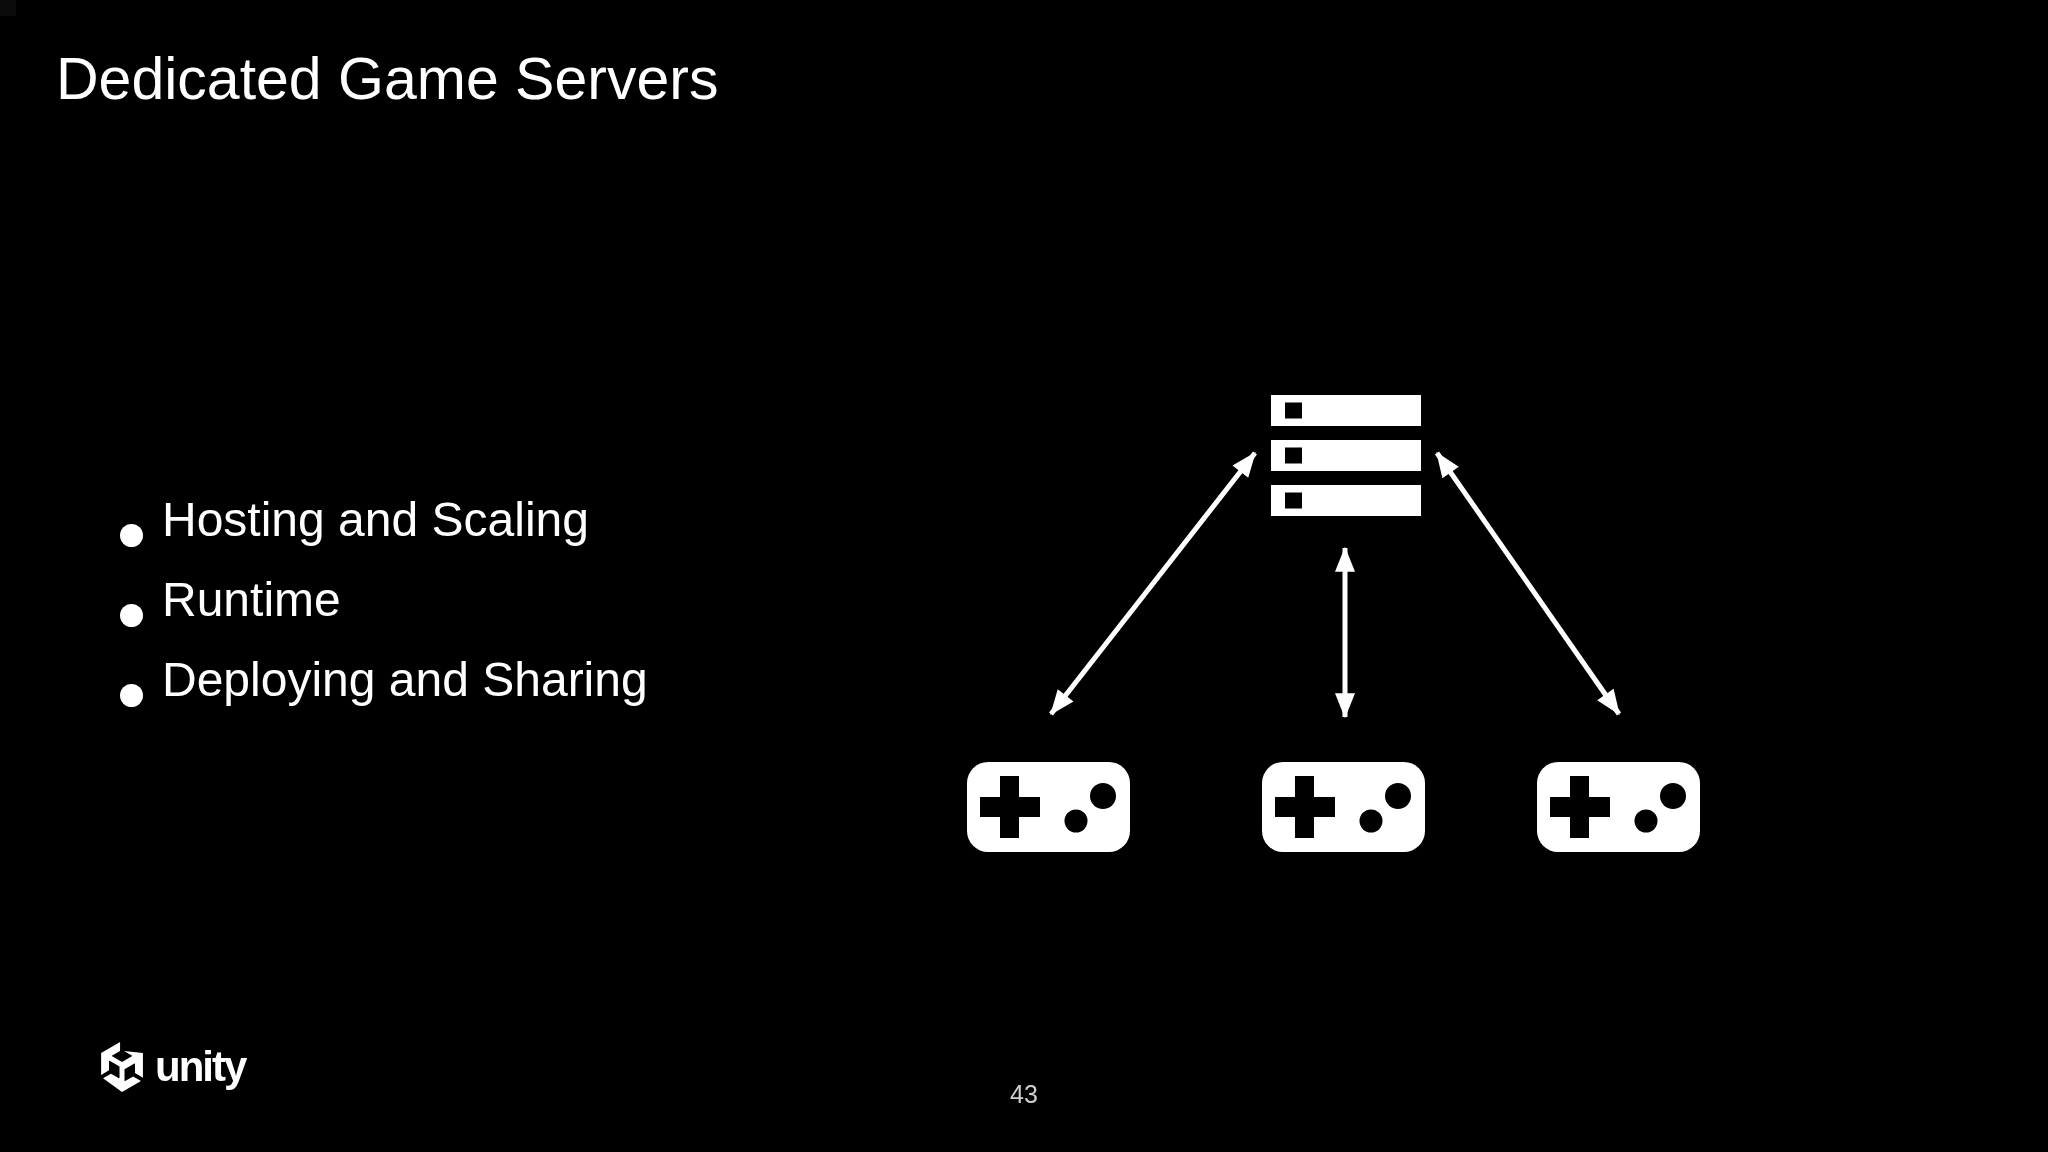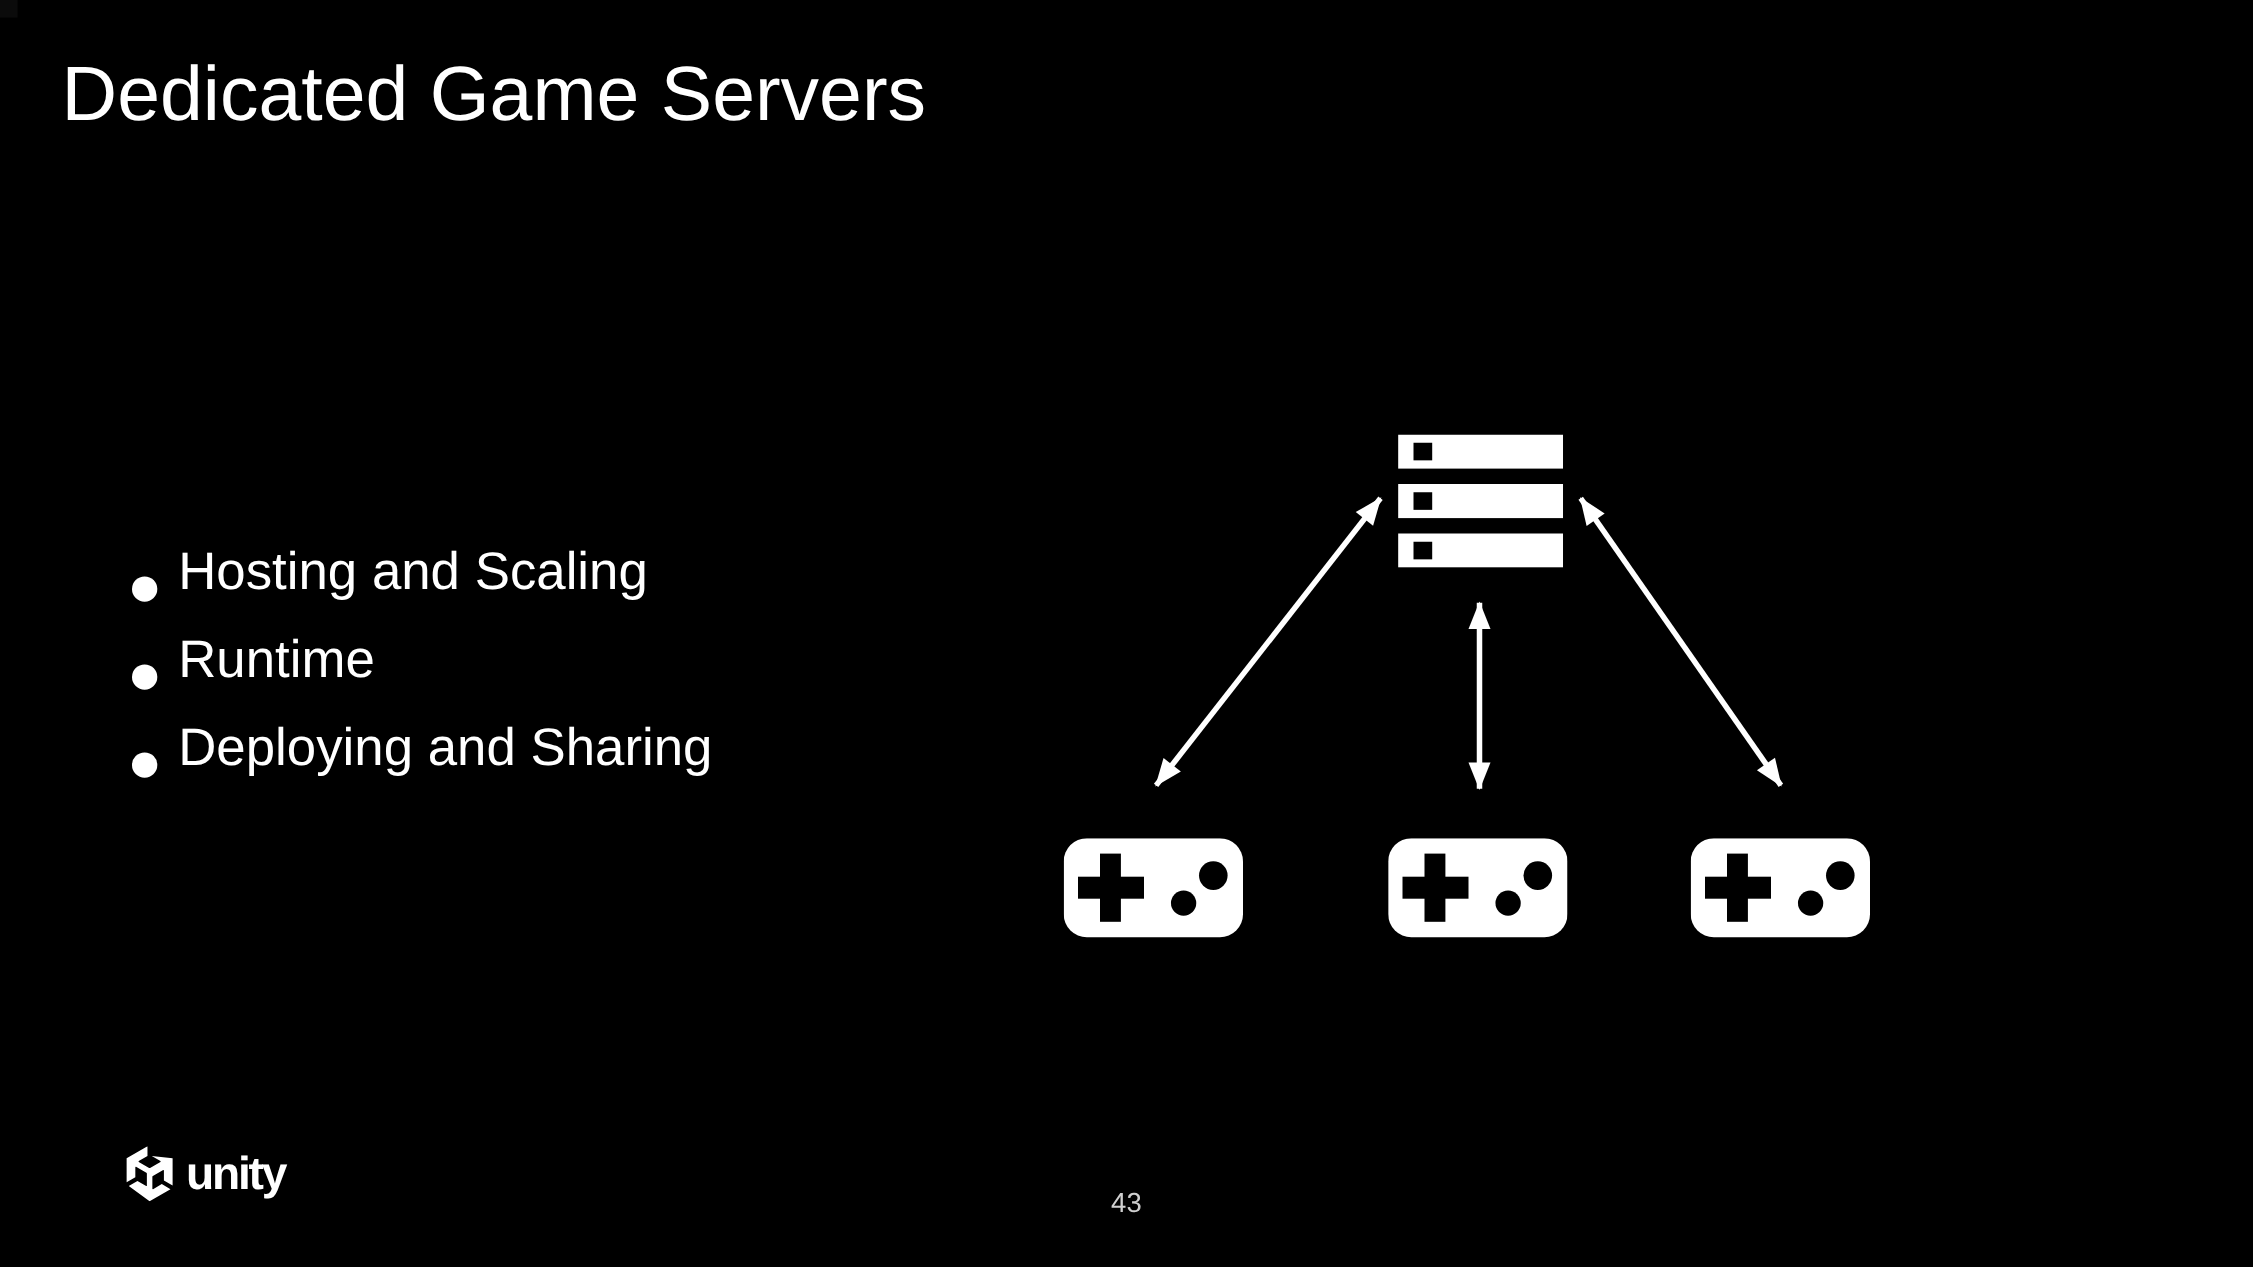--- a/index.html
+++ b/index.html
@@ -16,21 +16,21 @@
     position: absolute;
     left: 0; top: 0;
     width: 16px; height: 16px;
     background: #0b0b0b;
   }
   .title {
     position: absolute;
     left: 56px;
     top: 50px;
     margin: 0;
-    font-size: 70px;
+    font-size: 59px;
     font-weight: 400;
     line-height: 1;
     letter-spacing: 0px;
     color: #ffffff;
     white-space: nowrap;
   }
   .bullets {
     position: absolute;
     left: 120px;
     top: 467px;
@@ -71,21 +71,21 @@
   .arrows-layer {
     position: absolute;
     left: 0; top: 0;
   }
   .gamepad { position: absolute; width: 163px; height: 91px; }
   .gamepad.g1 { left: 967px;  top: 762px; }
   .gamepad.g2 { left: 1262px; top: 762px; }
   .gamepad.g3 { left: 1537px; top: 762px; }
   .footer-logo {
     position: absolute;
-    left: 111px;
+    left: 97px;
     top: 1041px;
     height: 52px;
     display: flex;
     align-items: center;
   }
   .unity-cube { width: 50px; height: 50px; }
   .unity-wordmark {
     margin-left: 8px;
     font-size: 42px;
     font-weight: 700;

